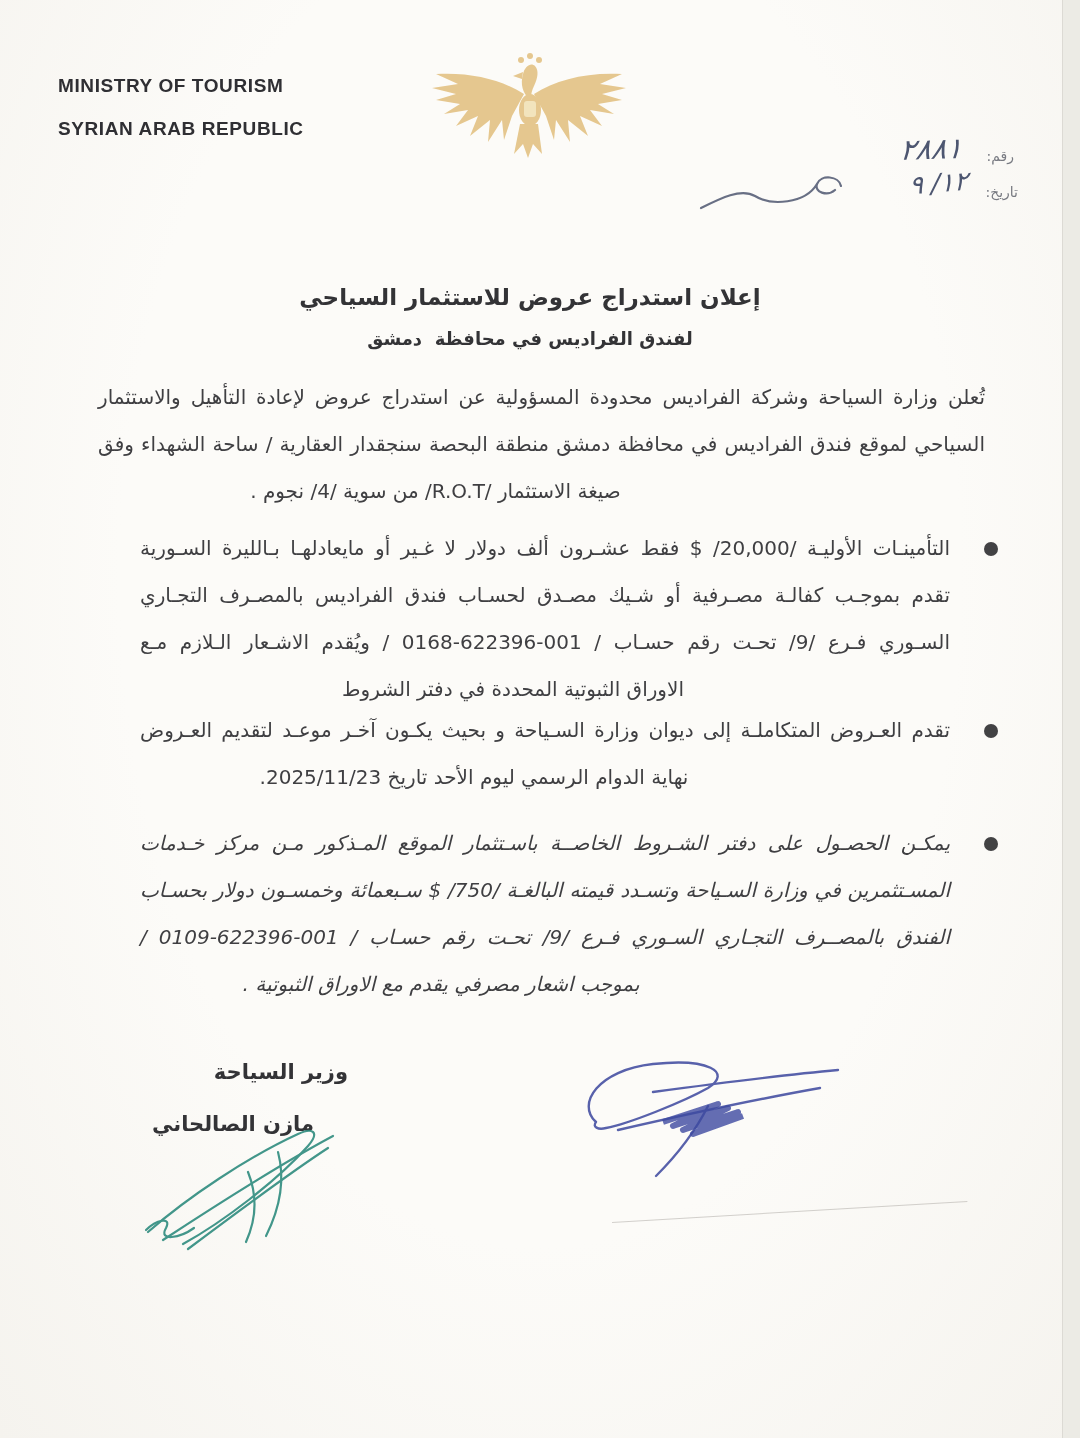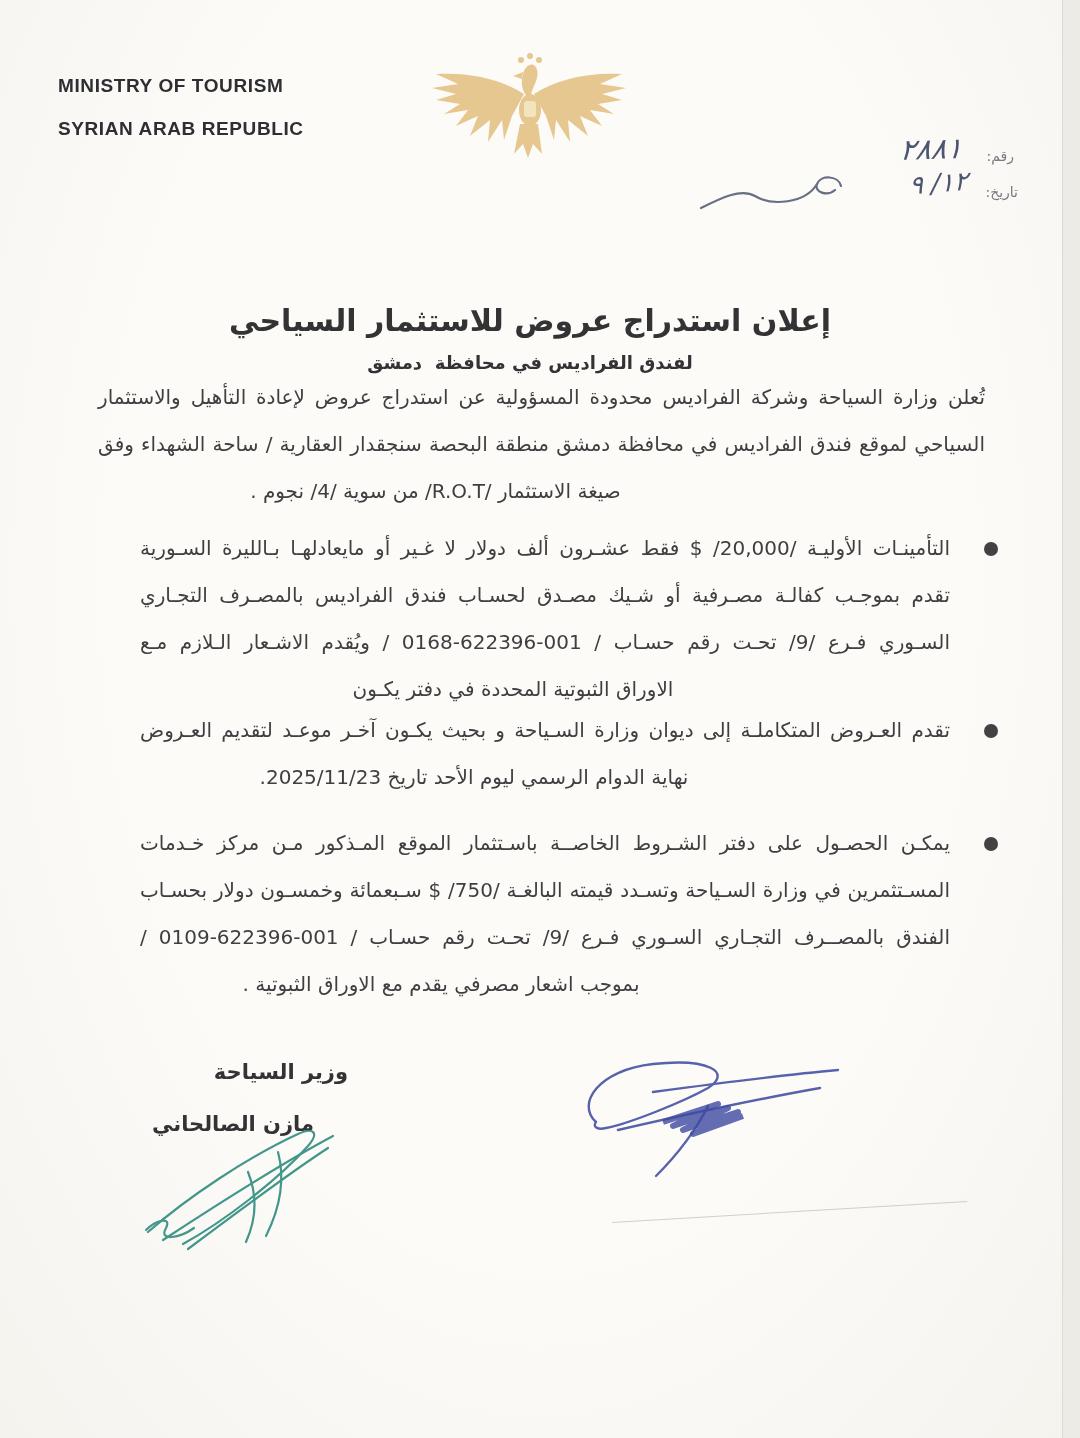--- a/index.html
+++ b/index.html
@@ -29,26 +29,26 @@
   .hw-ref-label{right:66px;top:148px;margin-left:23px;}
   .hw-date-label{right:62px;top:184px;}
   .hw-value{position:absolute;direction:ltr;color:#4d5670;
     font-size:29px;font-style:italic;}
   .hw-ref{right:118px;top:132px;letter-spacing:11px;transform:rotate(-2deg) skewX(-7deg);}
   .hw-date{right:112px;top:168px;font-size:26px;letter-spacing:5px;transform:rotate(-5deg) skewX(-6deg);}
   .hw-flourish{position:absolute;left:693px;top:170px;}
   
   .title{position:absolute;left:0;right:20px;top:276px;text-align:center;
     direction:rtl;font-weight:bold;color:#333336;}
-  .title .t1{font-size:30px;line-height:42px;margin-top:24px;}
+  .title .t1{font-size:23px;line-height:42px;}
   .title .t2{font-size:18px;line-height:42px;white-space:pre;}
   
   .intro{position:absolute;left:98px;right:95px;top:374px;direction:rtl;font-size:20px;}
   .bullet-block{position:absolute;left:140px;right:130px;direction:rtl;font-size:20px;}
-  .b1{top:525px;} .b2{top:707px;} .b3{top:820px;}
+  .b1{top:525px;} .b2{top:707px;} .b3{top:820px;font-style:italic;}
   .line{line-height:47px;height:47px;direction:rtl;}
   .jline{text-align:justify;text-align-last:justify;}
   .cline{text-align:center;}
   .shift-106{transform:translateX(-106px);}
   .shift-32{transform:translateX(-32px);}
   .shift-71{transform:translateX(-71px);}
   .shift-104{transform:translateX(-104px);}
   .bullet-dot{position:absolute;width:14px;height:14px;border-radius:50%;
     background:#2d2d30;right:-48px;top:17px;opacity:.9;}
   
@@ -112,21 +112,21 @@
     <div class="line jline">تُعلن وزارة السياحة وشركة الفراديس محدودة المسؤولية عن استدراج عروض لإعادة التأهيل والاستثمار</div>
     <div class="line jline">السياحي لموقع  فندق الفراديس في محافظة دمشق منطقة البحصة سنجقدار العقارية / ساحة الشهداء وفق</div>
     <div class="line cline shift-106">صيغة الاستثمار /R.O.T/ من سوية /4/ نجوم .</div>
   </div>
 
   <div class="bullet-block b1">
     <span class="bullet-dot"></span>
     <div class="line jline">التأمينـات الأوليـة /20,000/ $ فقط عشـرون ألف دولار لا غـير أو مايعادلهـا بـالليرة السـورية</div>
     <div class="line jline">تقدم بموجـب كفالـة مصـرفية أو شـيك مصـدق لحسـاب فندق الفراديس بالمصـرف التجـاري</div>
     <div class="line jline">السـوري فـرع /9/ تحـت رقم حسـاب / 001-622396-0168 / ويُقدم الاشـعار الـلازم مـع</div>
-    <div class="line cline shift-32">الاوراق الثبوتية المحددة في دفتر يكـون</div>
+    <div class="line cline shift-32">الاوراق الثبوتية المحددة في دفتر الشروط</div>
   </div>
 
   <div class="bullet-block b2">
     <span class="bullet-dot"></span>
     <div class="line jline">تقدم العـروض المتكاملـة إلى ديوان وزارة السـياحة و بحيث يكـون آخـر موعـد لتقديم العـروض</div>
     <div class="line cline shift-71">نهاية الدوام الرسمي ليوم الأحد تاريخ 2025/11/23.</div>
   </div>
 
   <div class="bullet-block b3">
     <span class="bullet-dot"></span>

